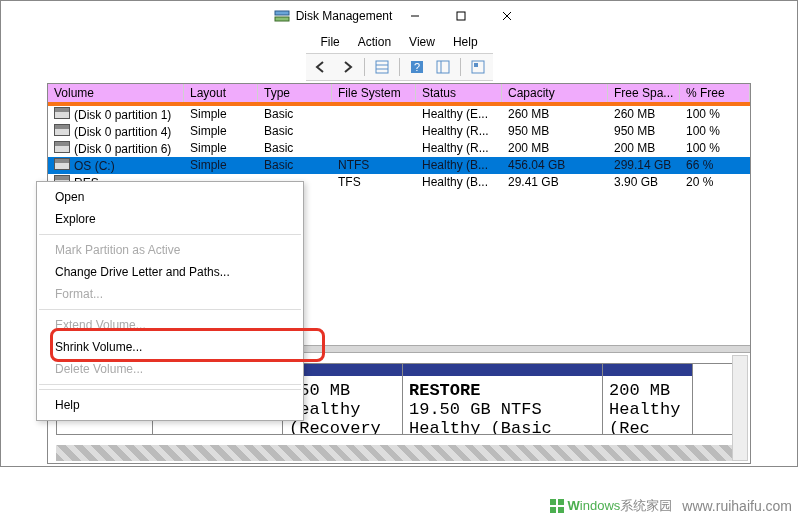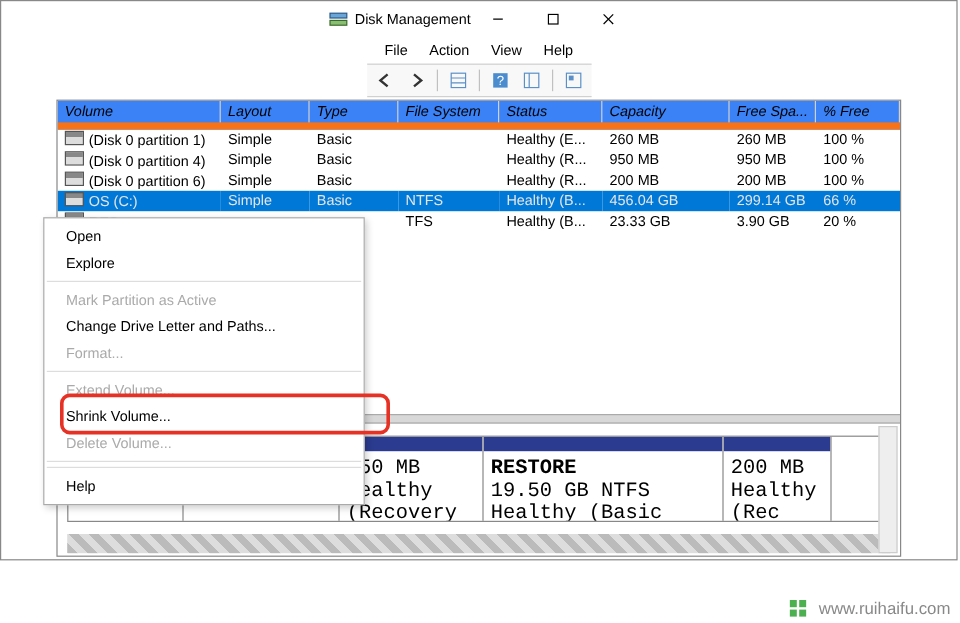--- a/index.html
+++ b/index.html
@@ -89,43 +89,42 @@
   border: 1px solid #888;
   margin: 2px;
   box-sizing: border-box;
   overflow: hidden;
 }
 .volumetable {
   flex: 0 0 auto;
 }
 .vthead {
   display: flex;
-  background: #3b82f6;
-  border-bottom: 6px solid #f97316;
-  font-style: italic;
+  background: #f0abfc;
+  border-bottom: 4px solid #f97316;
 }
 .vthead .cell {
   border-right: 1px solid #d0d0d0;
   padding: 2px 6px;
   box-sizing: border-box;
   overflow: hidden;
   white-space: nowrap;
 }
 .vtbody .row {
   display: flex;
 }
 .vtbody .cell {
   padding: 1px 6px;
   box-sizing: border-box;
   overflow: hidden;
   white-space: nowrap;
 }
 .vtbody .row.selected .cell {
   background: #0078d7;
-  color: #e5e5e5;
+  color: #0f172a;
 }
 .vtbody .volicon {
   display: inline-block;
   width: 14px;
   height: 10px;
   margin-right: 4px;
   background: linear-gradient(#888 0 40%, #ddd 40% 100%);
   border: 1px solid #555;
 }
 .col-volume { width: 136px; }
@@ -383,21 +382,21 @@
             <div class="cell col-cap">456.04 GB</div>
             <div class="cell col-free">299.14 GB</div>
             <div class="cell col-pct">66 %</div>
           </div>
           <div class="row">
             <div class="cell col-volume"><span class="volicon"></span>RES</div>
             <div class="cell col-layout"></div>
             <div class="cell col-type"></div>
             <div class="cell col-fs">TFS</div>
             <div class="cell col-status">Healthy (B...</div>
-            <div class="cell col-cap">23.33 GB</div>
+            <div class="cell col-cap">29.41 GB</div>
             <div class="cell col-free">3.90 GB</div>
             <div class="cell col-pct">20 %</div>
           </div>
         </div>
     </div>
 
     <div style="flex:1"></div>
 
     <div class="divider"></div>
 
@@ -451,14 +450,15 @@
 
 <div class="watermark">
   <span class="wmflag">
     <svg viewBox="0 0 14 14">
         <rect x="0" y="0" width="6" height="6" fill="#4caf50"></rect>
         <rect x="8" y="0" width="6" height="6" fill="#4caf50"></rect>
         <rect x="0" y="8" width="6" height="6" fill="#4caf50"></rect>
         <rect x="8" y="8" width="6" height="6" fill="#4caf50"></rect>
       </svg>
   </span>
+  <span><b style="color:#4caf50">W</b><span style="color:#4caf50">indows</span><span style="color:#888">系统家园</span></span>
   <span style="font-size:14px;margin-left:6px">www.ruihaifu.com</span>
 </div>
 
 </body></html>

